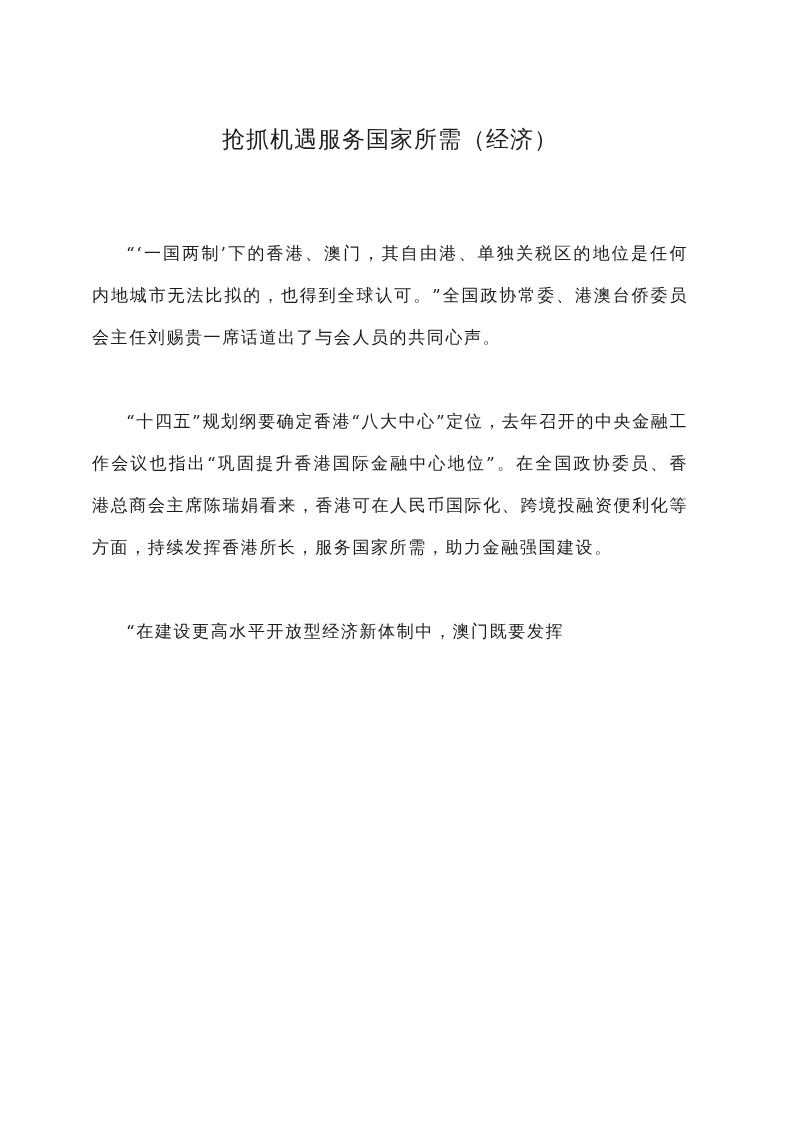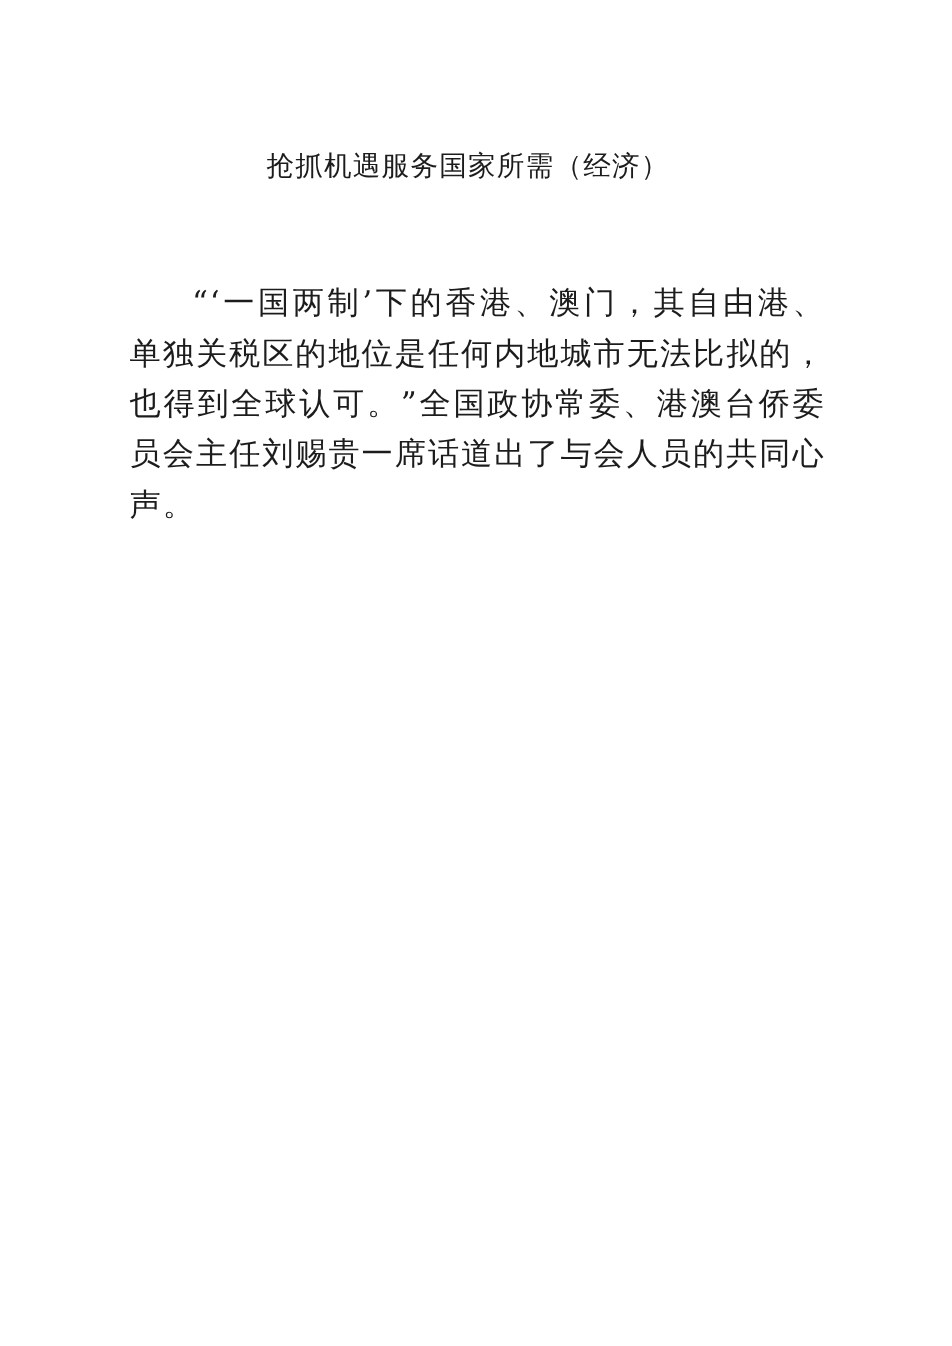--- a/index.html
+++ b/index.html
@@ -24,34 +24,36 @@
   }
   .doc-title {
     margin: 0 0 72px 0;
     font-size: 23px;
     font-weight: normal;
     line-height: 42px;
     text-align: center;
     letter-spacing: 1px;
   }
   .doc-body p.para {
-    margin: 0 0 42px 16px;
-    font-size: 26px;
+    margin: 0 0 42px 0;
+    font-size: 17px;
     line-height: 42px;
     letter-spacing: 1.6px;
     text-align: justify;
     text-justify: inter-character;
     text-indent: 2em;
   }
   .doc-body p.para:last-child {
     margin-bottom: 0;
   }
 </style>
 </head>
 <body>
 
 <div class="page">
   <h1 class="doc-title">抢抓机遇服务国家所需（经济）</h1>
 
   <div class="doc-body">
     <p class="para">“‘一国两制’下的香港、澳门，其自由港、单独关税区的地位是任何内地城市无法比拟的，也得到全球认可。”全国政协常委、港澳台侨委员会主任刘赐贵一席话道出了与会人员的共同心声。</p>
+    <p class="para">“十四五”规划纲要确定香港“八大中心”定位，去年召开的中央金融工作会议也指出“巩固提升香港国际金融中心地位”。在全国政协委员、香港总商会主席陈瑞娟看来，香港可在人民币国际化、跨境投融资便利化等方面，持续发挥香港所长，服务国家所需，助力金融强国建设。</p>
+    <p class="para">“在建设更高水平开放型经济新体制中，澳门既要发挥</p>
   </div>
 </div>
 
 </body></html>

